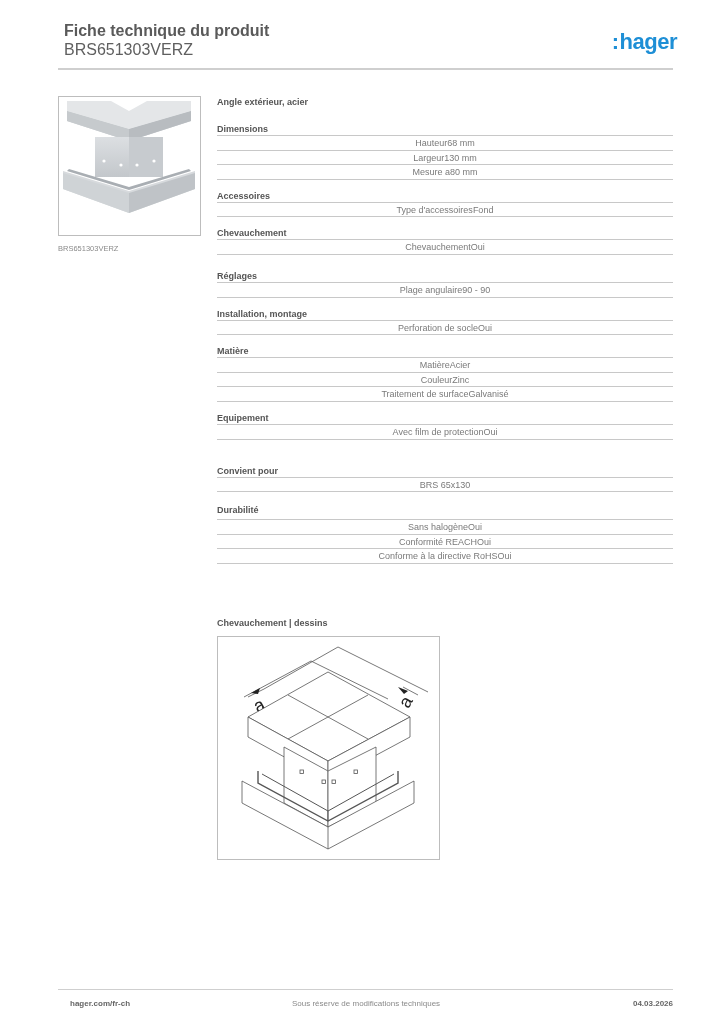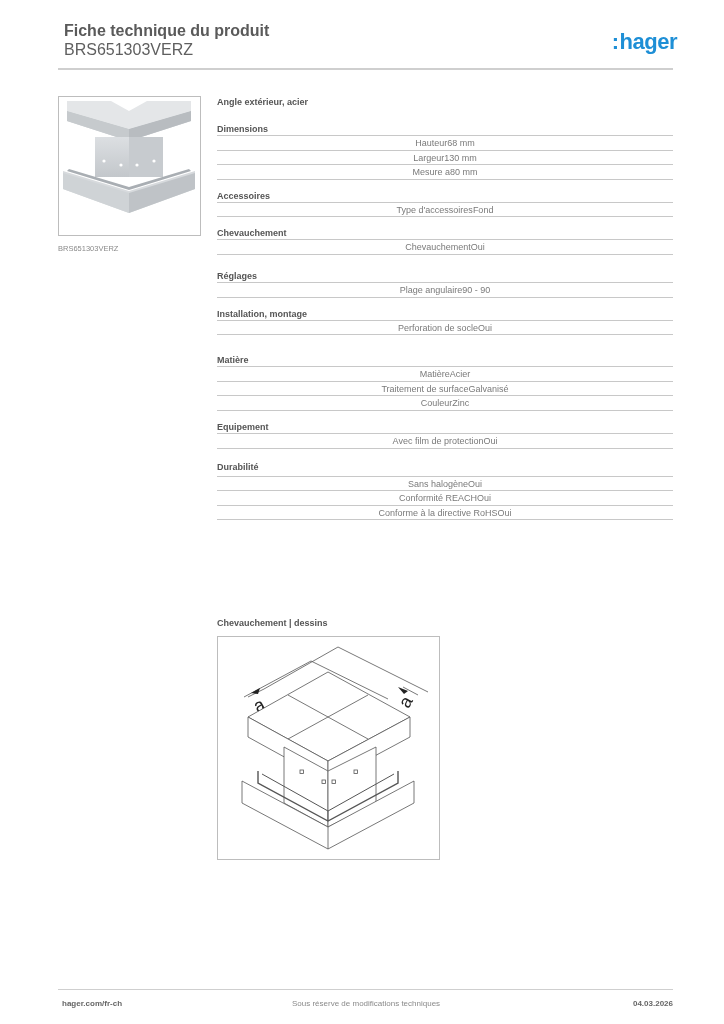--- a/index.html
+++ b/index.html
@@ -24,21 +24,21 @@
     .group-title { font-size: 9px; font-weight: bold; color: #555; height: 14px; line-height: 14px; border-bottom: 1px solid #c8c8c8; }
     .row { display: flex; justify-content: center; font-size: 9px; color: #777; height: 14.6px; line-height: 14px; border-bottom: 1px solid #c8c8c8; }
     .row .label { color: #7a7a7a; }
     .row .value { color: #7a7a7a; text-align: right; }
 
     .illus-title { position: absolute; left: 217px; top: 618px; font-size: 9px; font-weight: bold; color: #555; }
     .illus-box { position: absolute; left: 217px; top: 636px; width: 223px; height: 224px; border: 1px solid #bdbdbd; background: #fff; }
 
     .footer-rule { position: absolute; left: 58px; top: 989px; width: 615px; height: 1px; background: #cfcfcf; }
     .footer { position: absolute; left: 58px; top: 999px; width: 615px; font-size: 8px; color: #777; height: 12px; }
-    .footer .left { position: absolute; left: 4px; font-weight: bold; color: #666; }
+    .footer .left { position: absolute; left: 12px; font-weight: bold; color: #666; }
     .footer .center { position: absolute; left: 234px; color: #8a8a8a; }
     .footer .right { position: absolute; right: 0; font-weight: bold; color: #666; }
   </style>
 </head>
 <body>
 
 <div class="header">
   <div class="doc-title">Fiche technique du produit</div>
   <div class="doc-sub">BRS651303VERZ</div>
   <div class="logo"><span class="dots">:</span><span>hager</span></div>
@@ -118,44 +118,51 @@
   </div>
 
   <div class="group" style="margin-top:9px">
     <div class="group-title">Installation, montage</div>
     <div class="row">
         <span class="label">Perforation de socle</span>
         <span class="value">Oui</span>
       </div>
   </div>
 
-  <div class="group" style="margin-top:18px">
+  <div class="group" style="margin-top:9px">
     <div class="group-title">Matière</div>
     <div class="row">
         <span class="label">Matière</span>
         <span class="value">Acier</span>
       </div>
     <div class="row">
+        <span class="label">Couleur</span>
+        <span class="value">Zinc</span>
+      </div>
+    <div class="row">
         <span class="label">Traitement de surface</span>
         <span class="value">Galvanisé</span>
       </div>
-    <div class="row">
-        <span class="label">Couleur</span>
-        <span class="value">Zinc</span>
-      </div>
   </div>
 
   <div class="group" style="margin-top:9px">
     <div class="group-title">Equipement</div>
     <div class="row">
         <span class="label">Avec film de protection</span>
         <span class="value">Oui</span>
       </div>
   </div>
 
+  <div class="group" style="margin-top:24px">
+    <div class="group-title">Convient pour</div>
+    <div class="row">
+        <span class="label">BRS 65x130</span>
+        <span class="value"></span>
+      </div>
+  </div>
 
   <div class="group" style="margin-top:11px">
     <div class="group-title" style="height:17px;line-height:14px">Durabilité</div>
     <div class="row">
         <span class="label">Sans halogène</span>
         <span class="value">Oui</span>
       </div>
     <div class="row">
         <span class="label">Conformité REACH</span>
         <span class="value">Oui</span>

